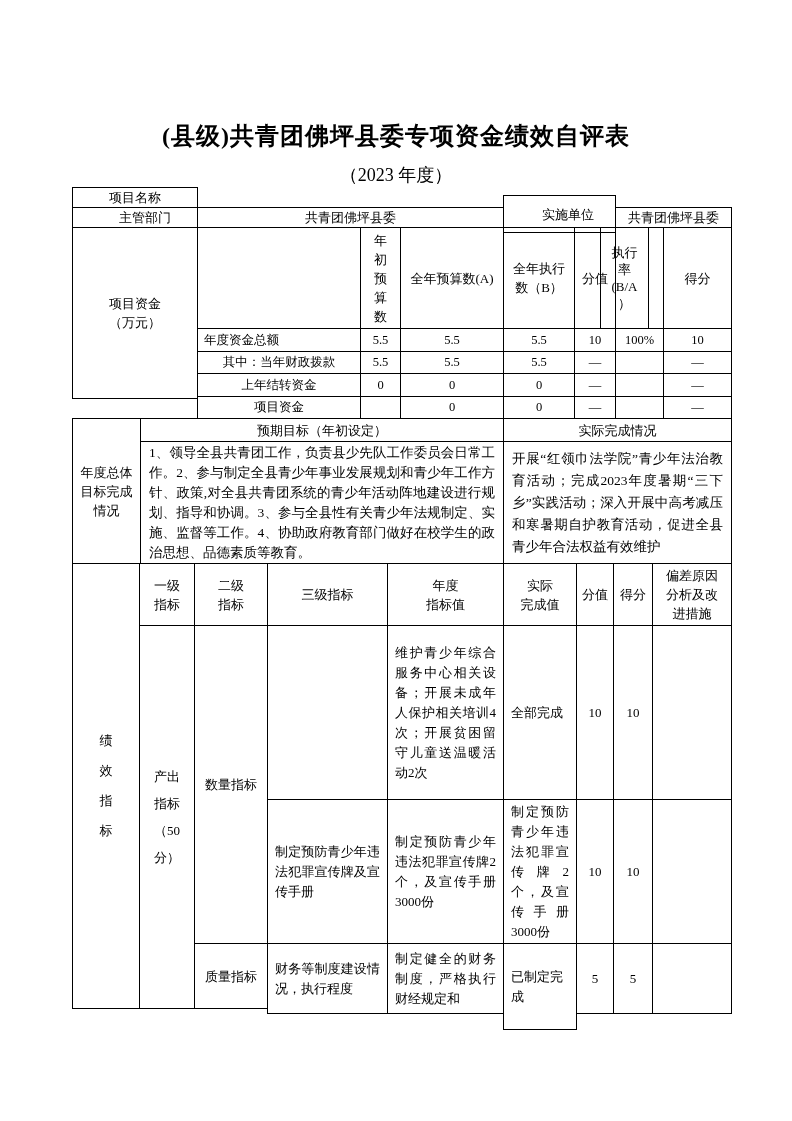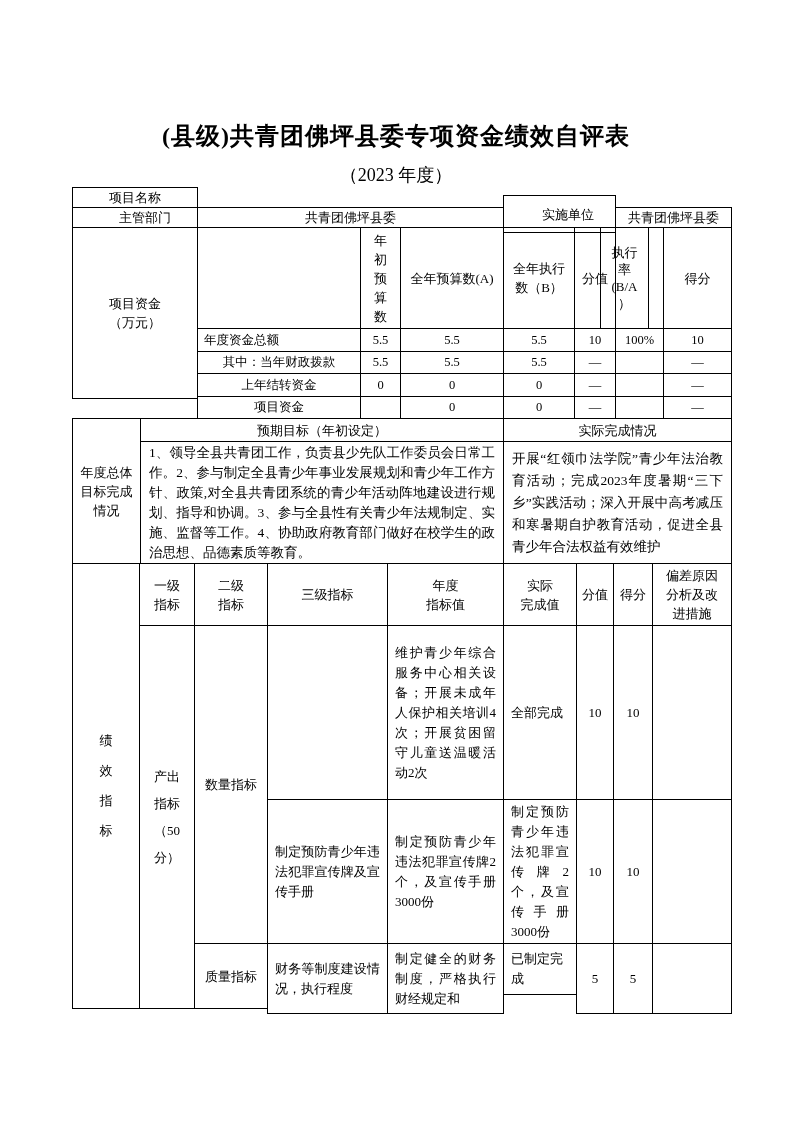--- a/index.html
+++ b/index.html
@@ -151,18 +151,18 @@
 
   <div class="c just pad7 lh20" style="left:267px;top:799px;width:121px;height:145px;">制定预防青少年违法犯罪宣传牌及宣传手册</div>
   <div class="c just pad7 lh20" style="left:387px;top:799px;width:117px;height:145px;">制定预防青少年违法犯罪宣传牌2个，及宣传手册3000份</div>
   <div class="c just pad7 lh20" style="left:503px;top:799px;width:74px;height:145px;">制定预防青少年违法犯罪宣传牌2个，及宣传手册3000份</div>
   <div class="c" style="left:576px;top:799px;width:38px;height:145px;">10</div>
   <div class="c" style="left:613px;top:799px;width:40px;height:145px;">10</div>
   <div class="c" style="left:652px;top:799px;width:80px;height:145px;"></div>
 
   <div class="c just pad7 lh20" style="left:267px;top:943px;width:121px;height:71px;">财务等制度建设情况，执行程度</div>
   <div class="c just pad7 lh20" style="left:387px;top:943px;width:117px;height:71px;">制定健全的财务制度，严格执行财经规定和</div>
-  <div class="c left pad7 lh20" style="left:503px;top:943px;width:74px;height:52px;">已制定完成</div>
+  <div class="c left pad7 lh20" style="left:503px;top:943px;width:74px;height:87px;">已制定完成</div>
   <div class="c" style="left:576px;top:943px;width:38px;height:71px;">5</div>
   <div class="c" style="left:613px;top:943px;width:40px;height:71px;">5</div>
   <div class="c" style="left:652px;top:943px;width:80px;height:71px;"></div>
 
 </div>
 
 </body></html>

